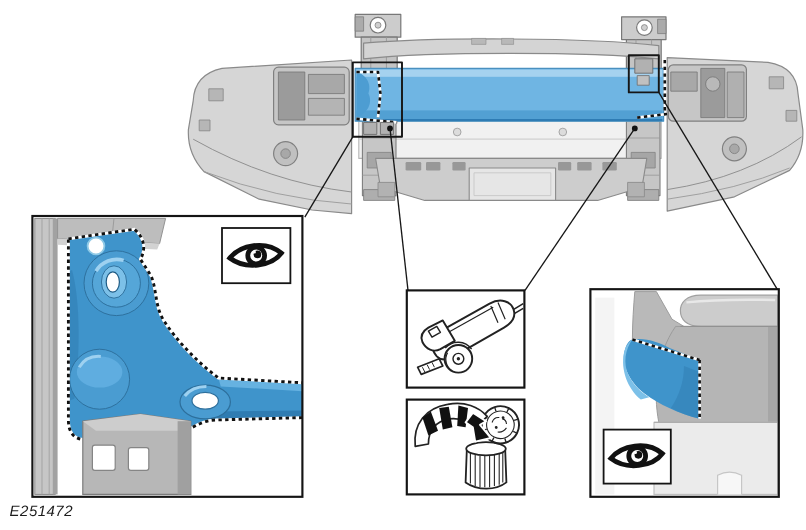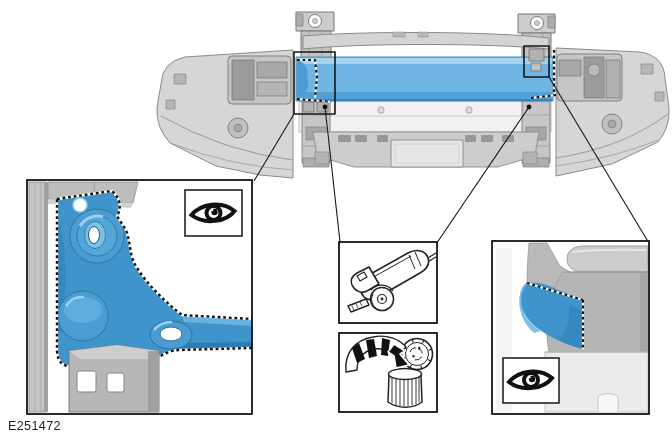--- a/index.html
+++ b/index.html
@@ -3,20 +3,21 @@
 <meta charset="utf-8">
 <style>
   html,body{margin:0;padding:0;background:#ffffff;}
   body{font-family:"Liberation Sans", sans-serif;}
   #stage{position:relative;width:672px;height:442px;background:#ffffff;overflow:hidden;}
   #figure-svg{position:absolute;left:0;top:0;}
   .figure-label{
     position:absolute;left:8px;top:419px;
     font-size:12.5px;letter-spacing:0.4px;color:#1c1c1c;
     font-family:"Liberation Sans", sans-serif;
+    font-style:italic;
   }
 </style>
 </head>
 <body>
 
 <div id="stage">
 
 <svg id="figure-svg" width="672" height="442" viewBox="0 0 672 442" xmlns="http://www.w3.org/2000/svg" xmlns:xlink="http://www.w3.org/1999/xlink">
 
   <defs>

